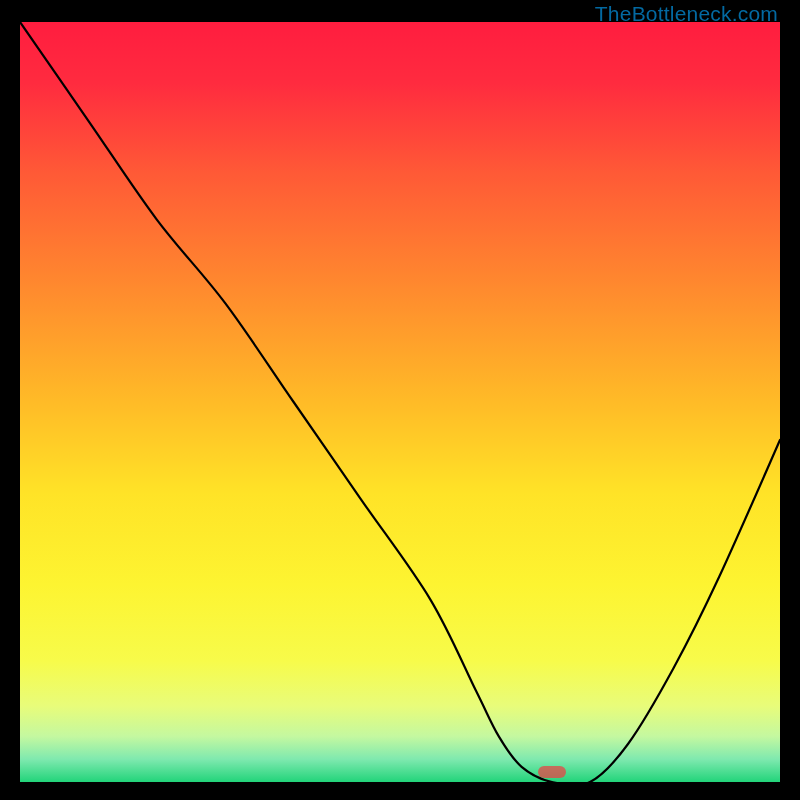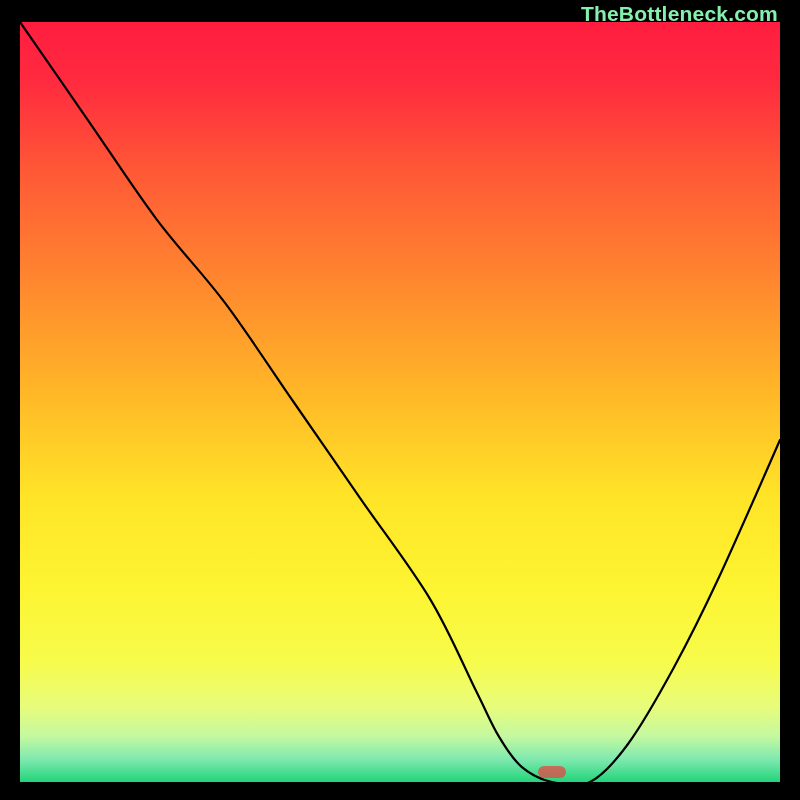--- a/index.html
+++ b/index.html
@@ -24,22 +24,22 @@
     top: 0;
     width: 760px;
     height: 760px;
   }
   .watermark {
     position: absolute;
     top: 2px;
     right: 22px;
     font-family: Arial, Helvetica, sans-serif;
     font-size: 21px;
-    color: #86efac;
-    font-weight: 700;
+    color: #0369a1;
+    font-weight: 400;
     letter-spacing: 0.2px;
   }
   .marker {
     position: absolute;
     width: 28px;
     height: 12px;
     border-radius: 6px;
     background: rgba(230, 70, 70, 0.75);
   }
 </style>

